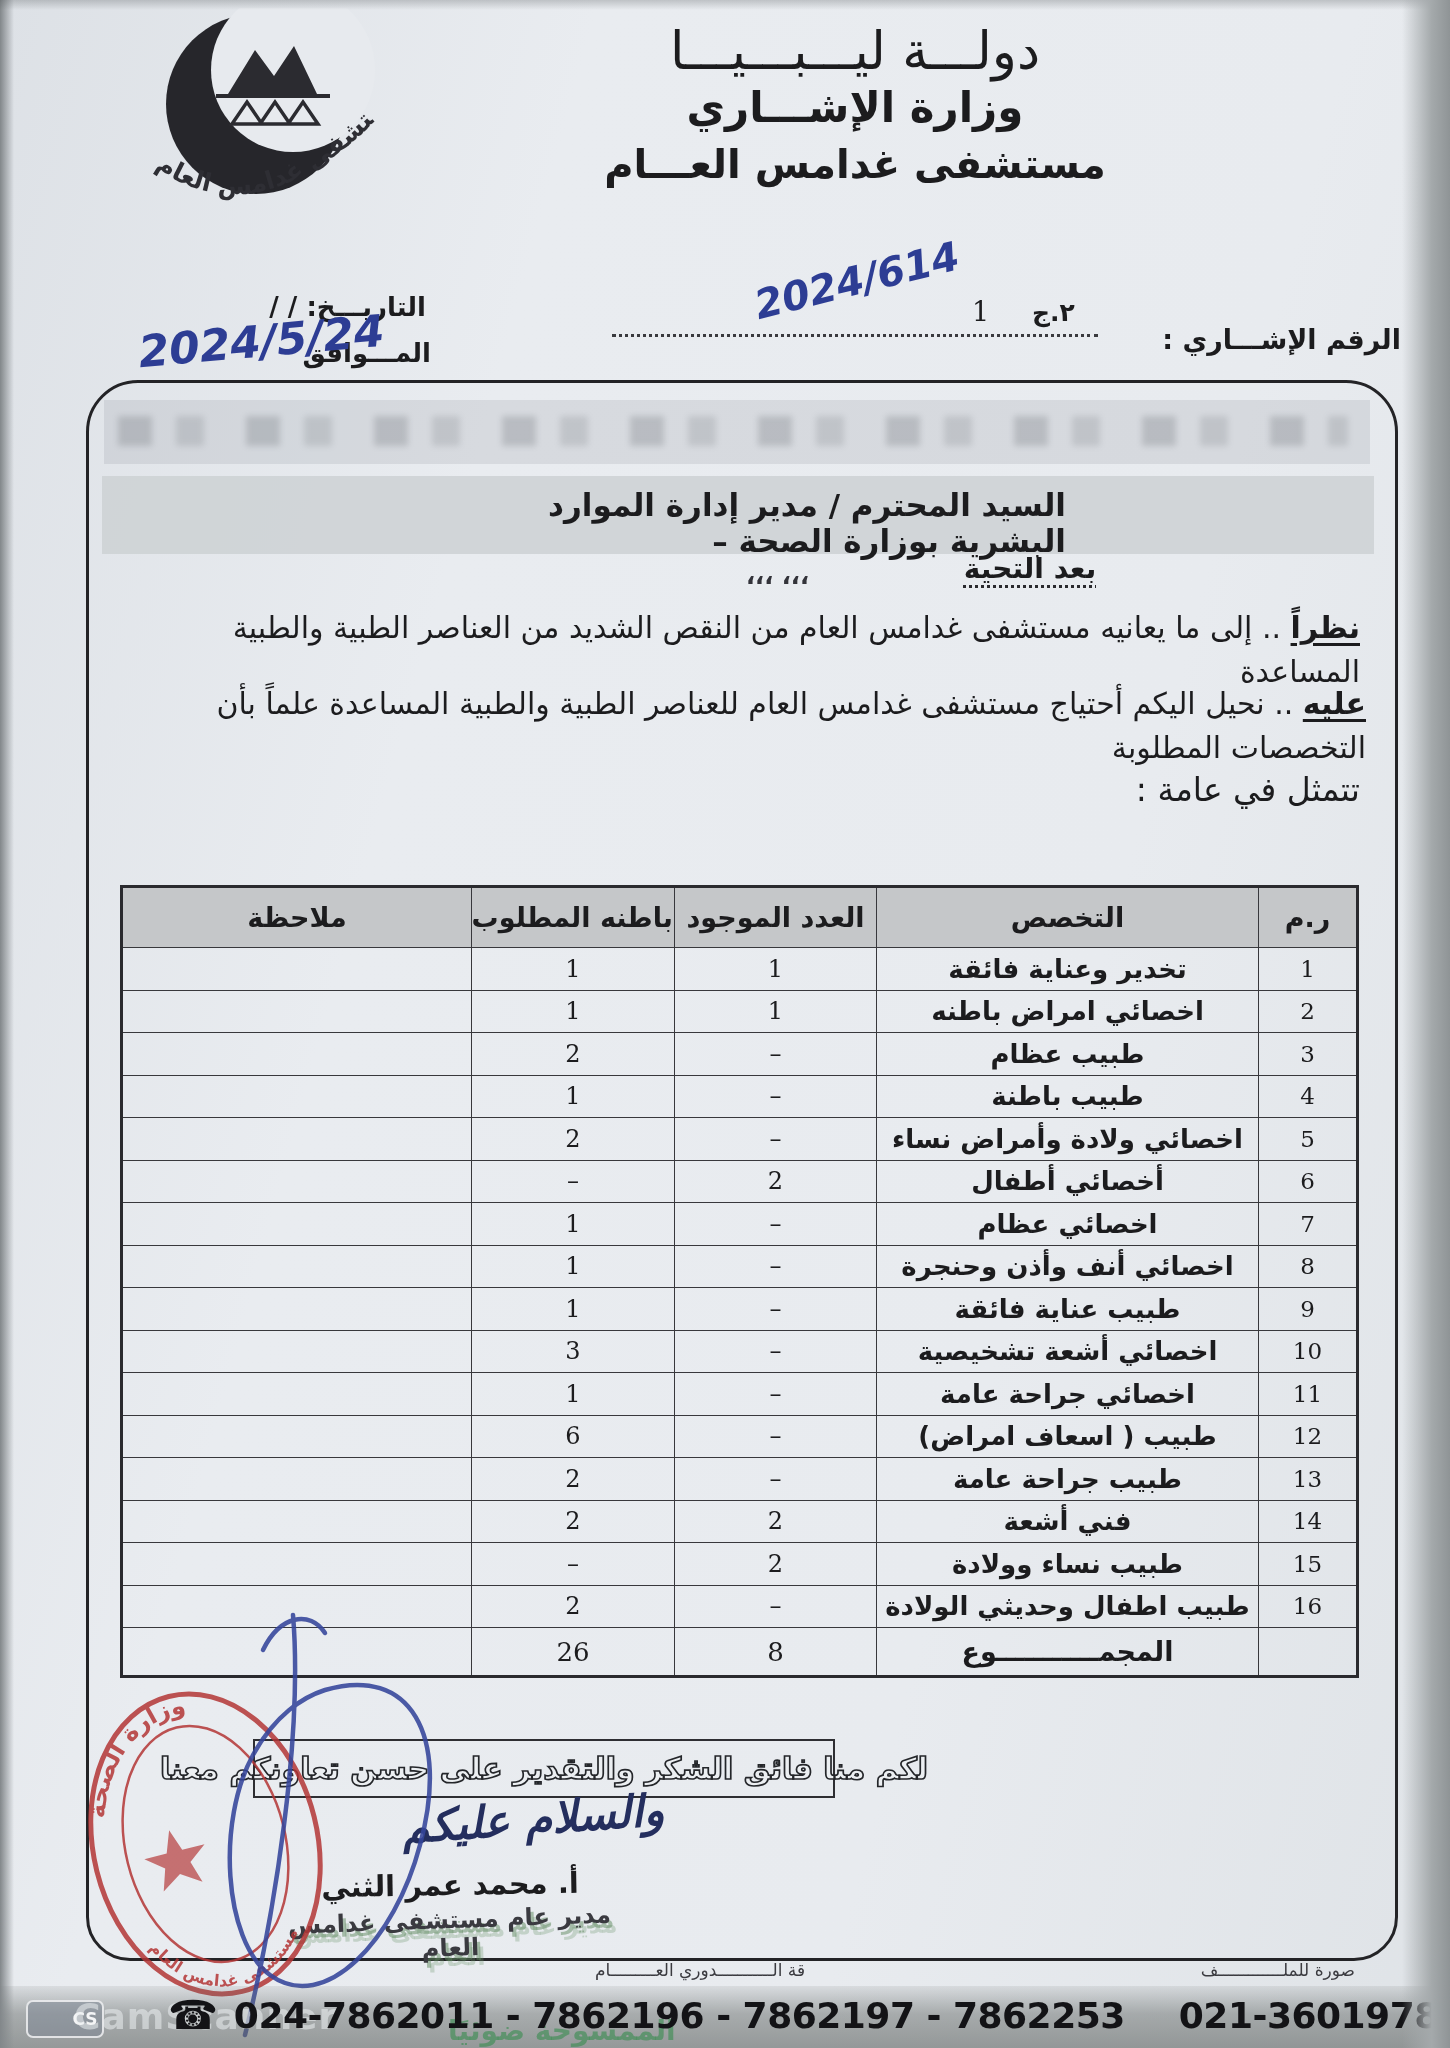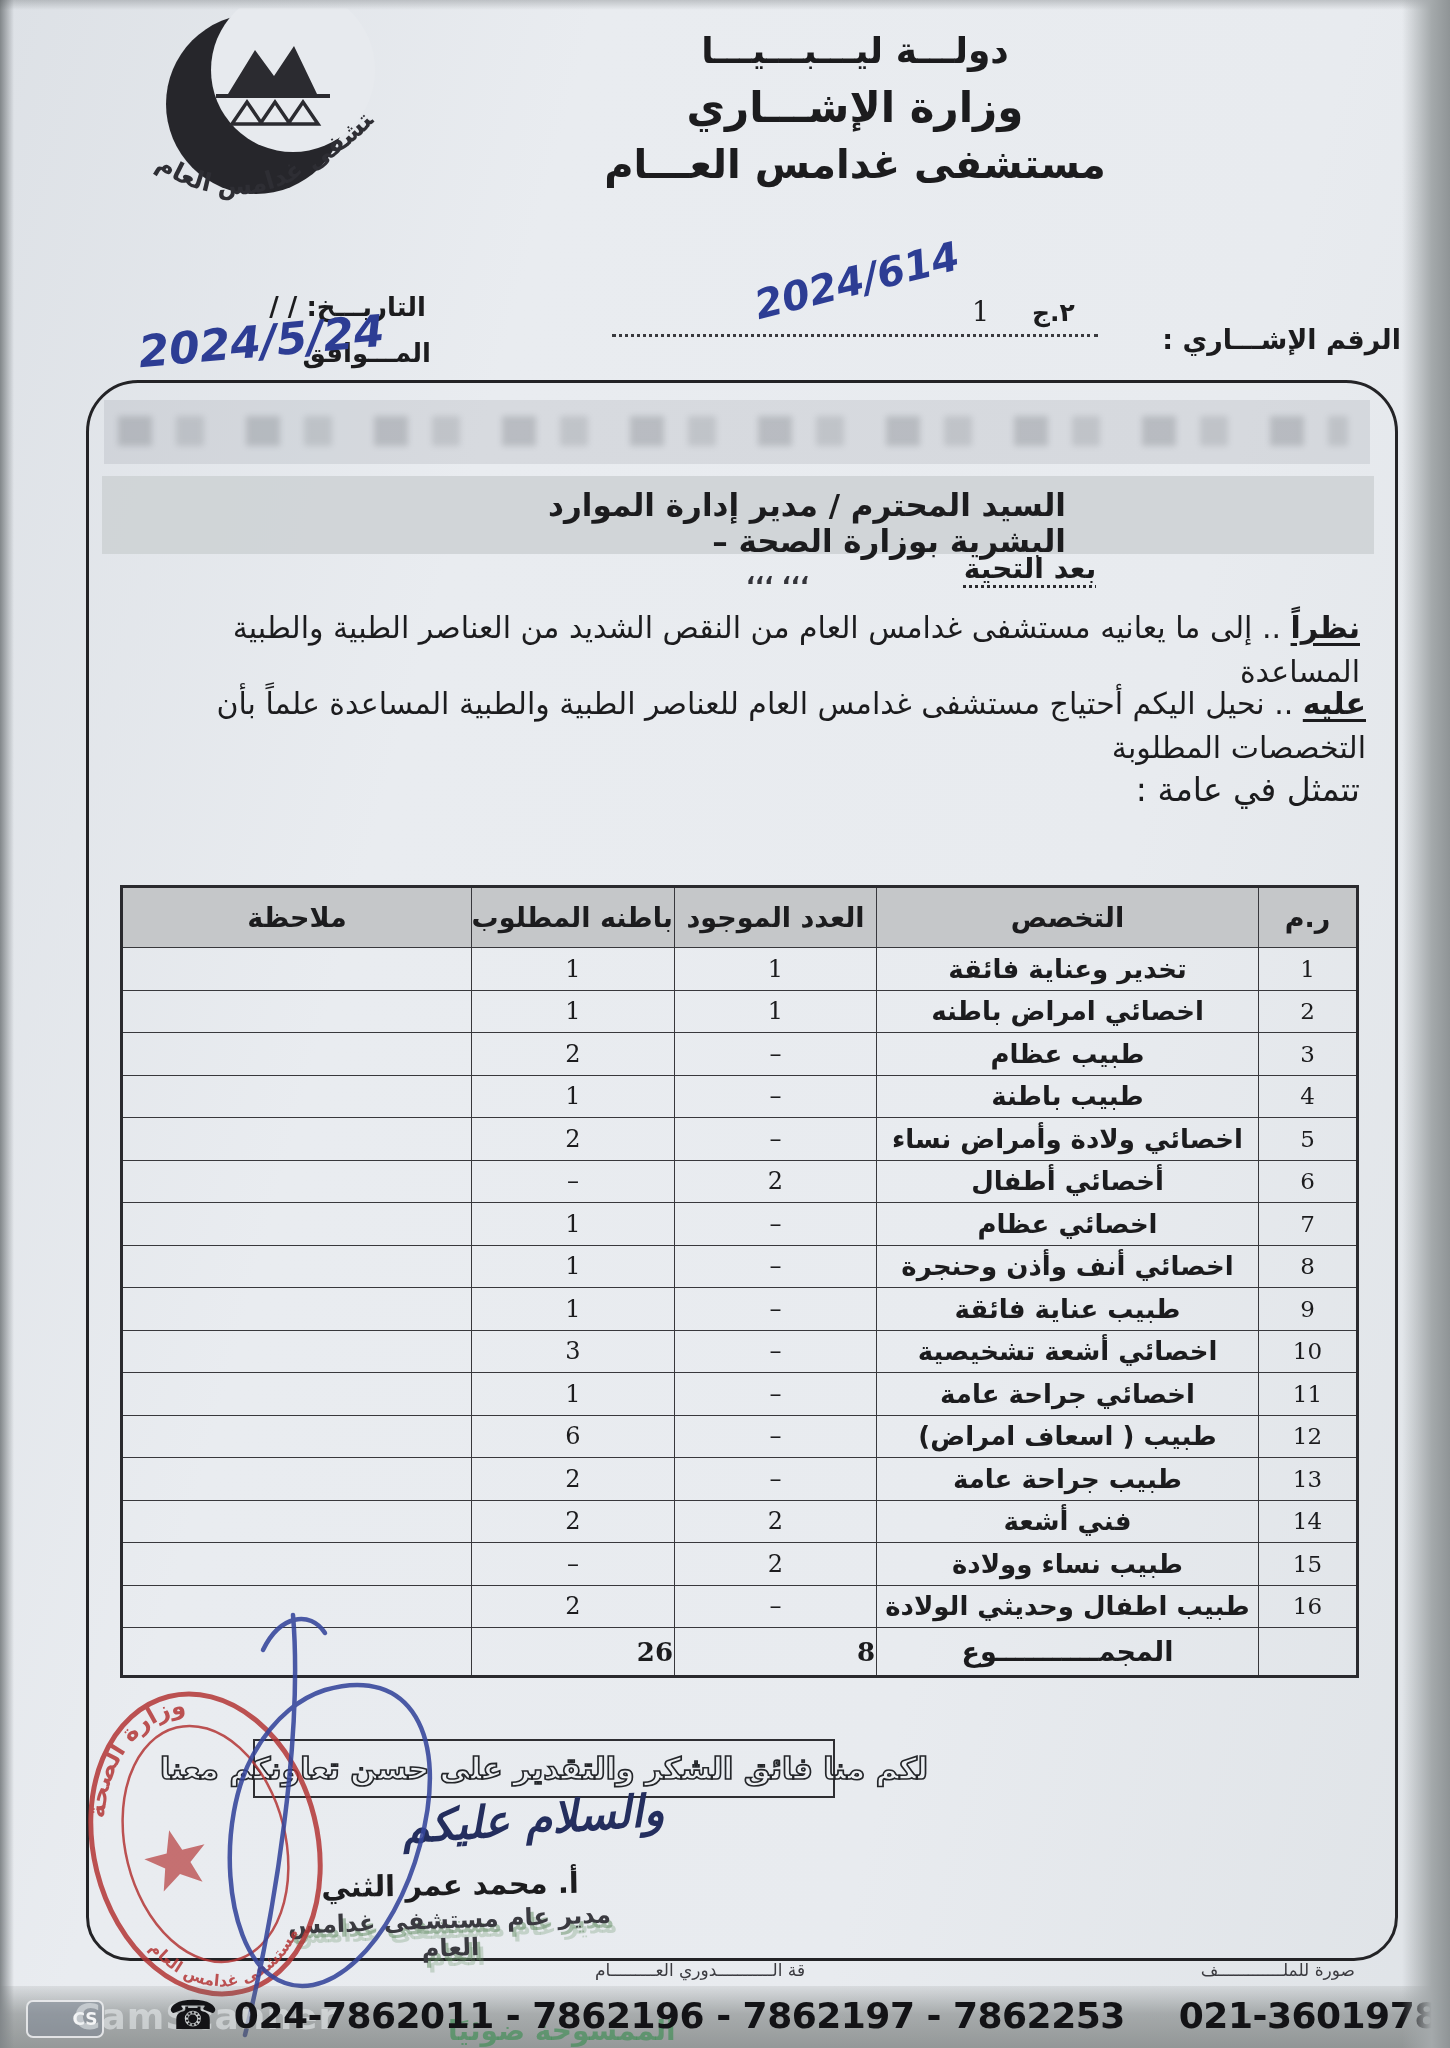--- a/index.html
+++ b/index.html
@@ -6,21 +6,21 @@
   #canvas{position:relative;width:1450px;height:2048px;overflow:hidden;
     font-family:"DejaVu Sans",sans-serif;color:#1c1c1e;
     background:linear-gradient(105deg,#dde1e6 0%,#e9ecf0 30%,#e8ebef 68%,#dfe3e7 100%);}
   .abs{position:absolute;}
   
   .edge-right{left:1402px;top:0;width:48px;height:2048px;background:linear-gradient(to right,rgba(150,156,158,0) 0%,#a4a9ab 62%,#8f9496 100%);z-index:8;}
   .edge-left{left:0;top:0;width:14px;height:2048px;background:linear-gradient(to right,#82878a,rgba(130,135,138,0));z-index:8;}
   .edge-top{left:0;top:0;width:1450px;height:10px;background:linear-gradient(to bottom,rgba(80,85,88,.28),rgba(80,85,88,0));z-index:8;}
   
   .hdr{left:590px;top:22px;width:530px;text-align:center;direction:rtl;z-index:2;}
-  .hdr .l1{font-size:36px;font-weight:bold;line-height:58px;}
+  .hdr .l1{font-size:52px;font-weight:normal;line-height:58px;}
   .hdr .l2{font-size:42px;font-weight:bold;line-height:56px;}
   .hdr .l3{font-size:40px;font-weight:bold;line-height:56px;}
   
   .ref-label{left:1088px;top:288px;width:307px;font-size:27px;font-weight:bold;direction:rtl;text-align:right;padding-left:6px;z-index:2;margin-top:36px;}
   .ref-dots{left:612px;top:300px;width:486px;height:34px;border-bottom:3px dotted #3a3a3e;z-index:2;}
   .ref-code{left:1032px;top:298px;font-size:25px;font-weight:bold;direction:rtl;z-index:3;}
   .ref-serial{left:972px;top:296px;font-size:27px;font-family:"DejaVu Serif",serif;z-index:3;}
   .ink{color:#2d3d94;font-style:italic;font-weight:bold;}
   .ref-value{left:752px;top:256px;width:220px;font-size:40px;transform:rotate(-14deg);z-index:3;}
   .date-line{left:178px;top:292px;width:248px;font-size:26px;font-weight:bold;direction:rtl;text-align:right;z-index:2;}
@@ -46,21 +46,21 @@
   table.spec{width:1236px;border-collapse:collapse;table-layout:fixed;direction:rtl;}
   table.spec th,table.spec td{border:1.6px solid #38383c;text-align:center;vertical-align:middle;overflow:hidden;white-space:nowrap;}
   table.spec{border:3px solid #2a2a2e;}
   table.spec thead th{height:57px;background:#c5c7c9;font-size:27px;font-weight:bold;}
   table.spec tbody td{height:39.5px;}
   td.c-no{font-family:"DejaVu Serif",serif;font-size:23px;}
   td.c-specialty{font-size:26px;font-weight:bold;}
   td.c-existing,td.c-required{font-family:"DejaVu Serif",serif;font-size:24px;}
   table.spec tfoot td{height:45px;}
   tfoot td.c-specialty{font-size:27px;}
-  tfoot td.c-existing,tfoot td.c-required{font-size:26px;font-weight:bold;text-align:right;}
+  tfoot td.c-existing,tfoot td.c-required{font-size:26px;font-weight:normal;}
   col.w-no{width:99px;} col.w-spec{width:382px;} col.w-exist{width:202px;} col.w-req{width:203px;} col.w-note{width:350px;}
   
   .thanks{left:253px;top:1739px;width:578px;height:55px;border:2.5px solid #2e2e32;display:flex;align-items:center;justify-content:center;z-index:3;}
   .thanks span{direction:rtl;font-size:30px;font-weight:bold;letter-spacing:.5px;
     -webkit-text-stroke:1.7px #24262a;color:rgba(236,239,242,.92);white-space:nowrap;}
   .salutation{left:398px;top:1793px;width:270px;font-size:44px;font-weight:bold;font-style:italic;direction:rtl;text-align:center;
     color:#242e5e;transform:rotate(-4deg);z-index:3;}
   .sig-name{left:316px;top:1868px;width:268px;font-size:29px;font-weight:bold;direction:rtl;text-align:center;transform:rotate(-1deg);z-index:3;}
   .sig-title{left:288px;top:1906px;width:324px;font-size:24px;font-weight:bold;direction:rtl;text-align:center;color:#3a3a40;
     transform:rotate(-2deg);text-shadow:3px 5px 0 rgba(96,138,96,.5),6px 10px 0 rgba(110,150,110,.3);z-index:3;}

